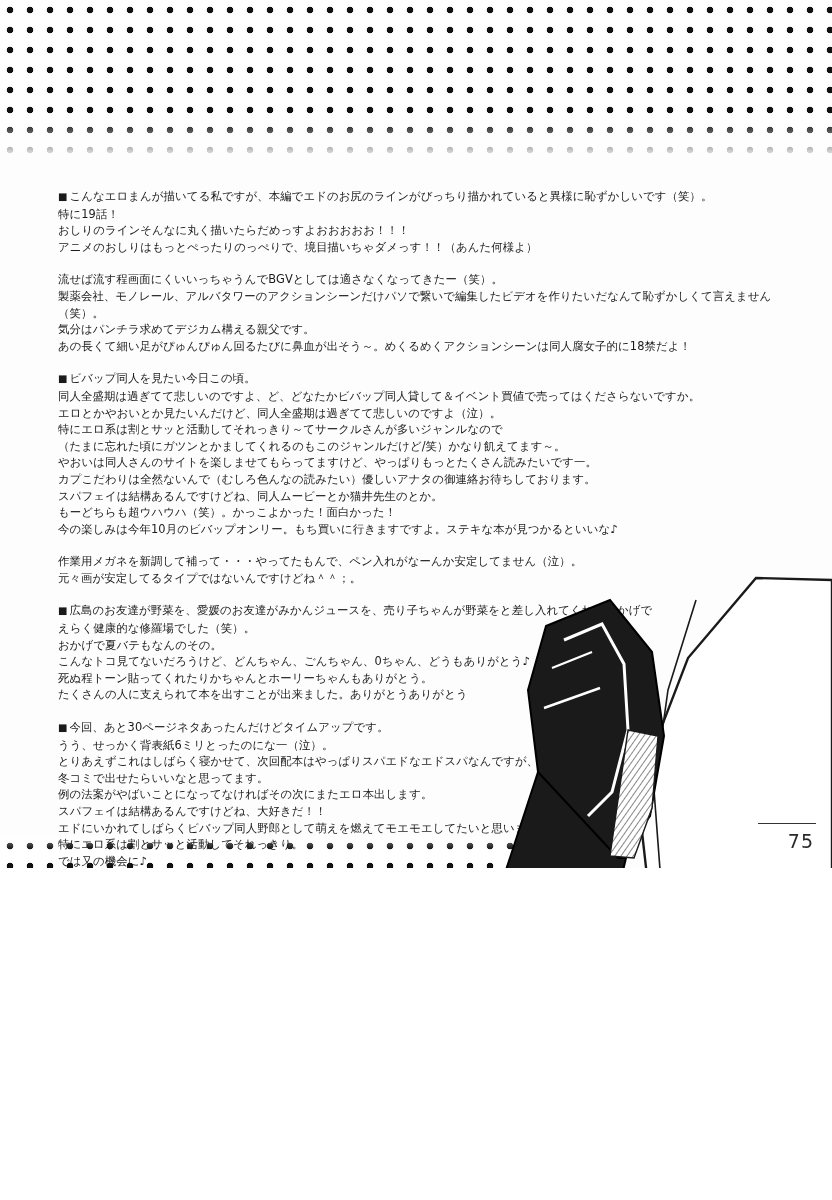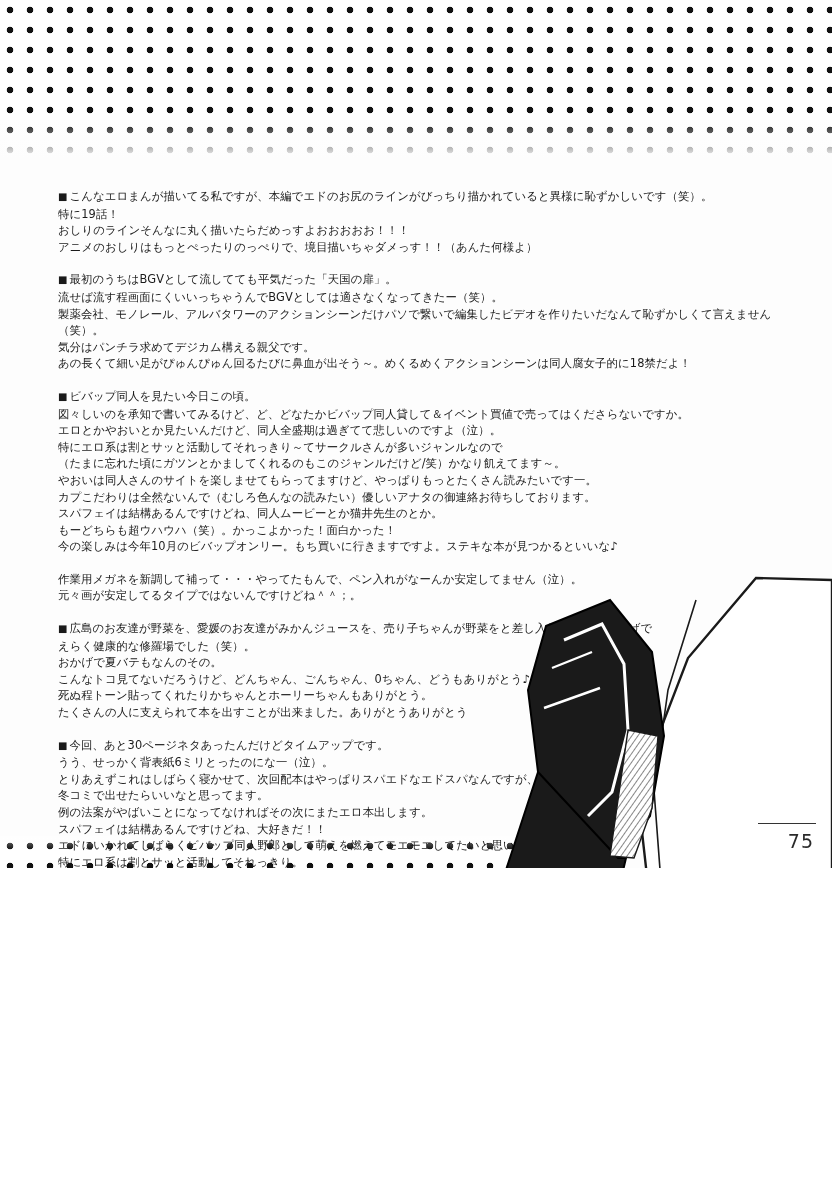--- a/index.html
+++ b/index.html
@@ -129,29 +129,28 @@
   <div class="dots-fade-bottom-out"></div>
 
   <div class="afterword" id="afterword-root">
       <div class="block">
         <div class="line bullet">こんなエロまんが描いてる私ですが、本編でエドのお尻のラインがびっちり描かれていると異様に恥ずかしいです（笑）。</div>
         <div class="line">特に19話！</div>
         <div class="line">おしりのラインそんなに丸く描いたらだめっすよおおおおお！！！</div>
         <div class="line">アニメのおしりはもっとぺったりのっぺりで、境目描いちゃダメっす！！（あんた何様よ）</div>
       </div>
       <div class="block">
-        <div class="line bullet">最初のうちはBGVとして流してても平気だった「天国の扉」。</div>
         <div class="line">流せば流す程画面にくいいっちゃうんでBGVとしては適さなくなってきたー（笑）。</div>
         <div class="line">製薬会社、モノレール、アルバタワーのアクションシーンだけパソで繋いで編集したビデオを作りたいだなんて恥ずかしくて言えません（笑）。</div>
         <div class="line">気分はパンチラ求めてデジカム構える親父です。</div>
         <div class="line">あの長くて細い足がぴゅんぴゅん回るたびに鼻血が出そう～。めくるめくアクションシーンは同人腐女子的に18禁だよ！</div>
       </div>
       <div class="block">
         <div class="line bullet">ビバップ同人を見たい今日この頃。</div>
-        <div class="line">図々しいのを承知で書いてみるけど、ど、どなたかビバップ同人貸して＆イベント買値で売ってはくださらないですか。</div>
+        <div class="line">同人全盛期は過ぎてて悲しいのですよ、ど、どなたかビバップ同人貸して＆イベント買値で売ってはくださらないですか。</div>
         <div class="line">エロとかやおいとか見たいんだけど、同人全盛期は過ぎてて悲しいのですよ（泣）。</div>
         <div class="line">特にエロ系は割とサッと活動してそれっきり～てサークルさんが多いジャンルなので</div>
         <div class="line">（たまに忘れた頃にガツンとかましてくれるのもこのジャンルだけど/笑）かなり飢えてます～。</div>
         <div class="line">やおいは同人さんのサイトを楽しませてもらってますけど、やっぱりもっとたくさん読みたいです一。</div>
         <div class="line">カプこだわりは全然ないんで（むしろ色んなの読みたい）優しいアナタの御連絡お待ちしております。</div>
         <div class="line">スパフェイは結構あるんですけどね、同人ムービーとか猫井先生のとか。</div>
         <div class="line">もーどちらも超ウハウハ（笑）。かっこよかった！面白かった！</div>
         <div class="line">今の楽しみは今年10月のビバップオンリー。もち買いに行きますですよ。ステキな本が見つかるといいな♪</div>
       </div>
       <div class="block">

